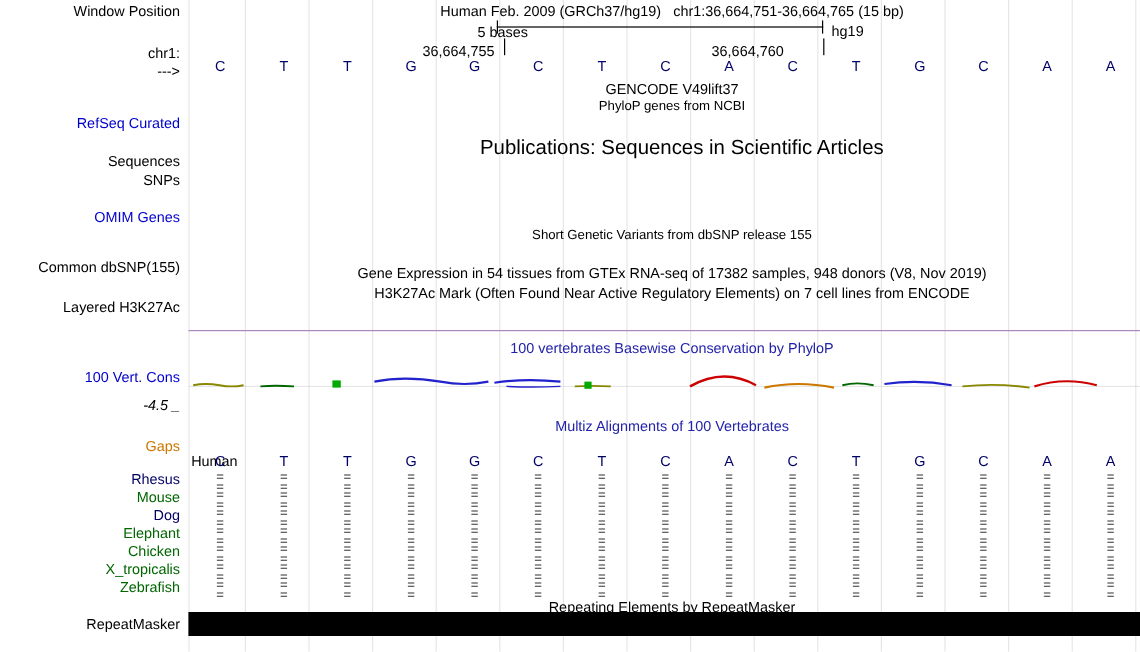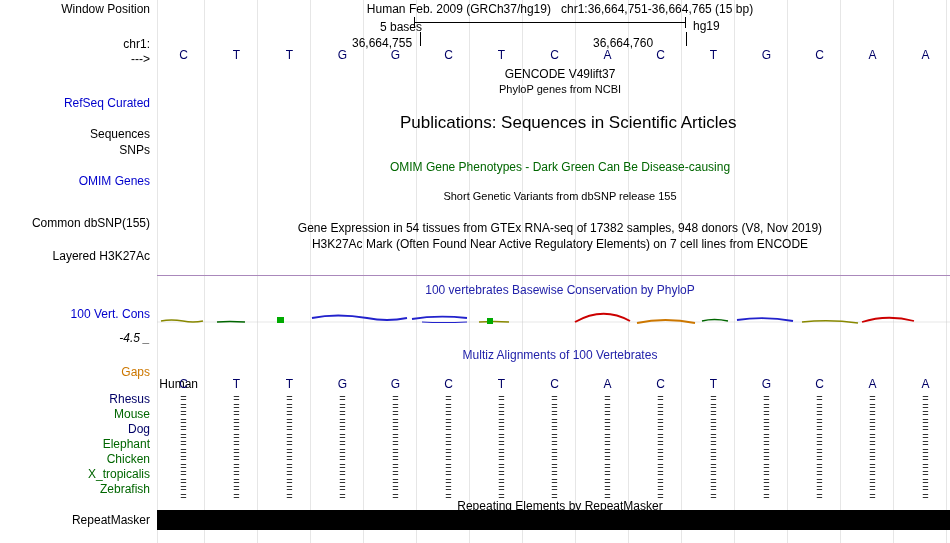--- a/index.html
+++ b/index.html
@@ -42,21 +42,21 @@
   <div class="gridline" style="left:787px;height:543px;"></div>
   <div class="gridline" style="left:840px;height:543px;"></div>
   <div class="gridline" style="left:893px;height:543px;"></div>
   <div class="gridline" style="left:946px;height:543px;"></div>
 
   <div class="lbl" style="left:0;top:2px;width:150px;">Window Position</div>
   <div class="ctr" style="left:355px;top:2px;width:410px;font-size:12px;">
     <span>Human Feb. 2009 (GRCh37/hg19)</span>&nbsp;&nbsp;&nbsp;<span>chr1:36,664,751-36,664,765 (15 bp)</span>
   </div>
 
-  <div class="ctr" style="left:336px;top:20px;width:130px;">5 bases</div>
+  <div class="ctr" style="left:354px;top:20px;width:130px;">5 bases</div>
   <div class="tick" style="left:414px;top:22px;width:272px;height:1px;"></div>
   <div class="tick" style="left:414px;top:17px;width:1px;height:11px;"></div>
   <div class="tick" style="left:685px;top:17px;width:1px;height:11px;"></div>
   <div class="lft" style="left:693px;top:19px;">hg19</div>
 
   <div class="lbl" style="left:0;top:37px;width:150px;">chr1:</div>
   <div class="lft" style="left:352px;top:36px;">36,664,755</div>
   <div class="tick" style="left:420px;top:32px;width:1px;height:14px;"></div>
   <div class="lft" style="left:593px;top:36px;text-align:center;">36,664,760</div>
   <div class="tick" style="left:686px;top:32px;width:1px;height:14px;"></div>
@@ -81,21 +81,20 @@
     </div>
 
   <div class="ctr" style="left:400px;top:67px;width:320px;">GENCODE V49lift37</div>
   <div class="ctr" style="left:400px;top:83px;width:320px;font-size:11px;">PhyloP genes from NCBI</div>
   <div class="lbl" style="left:0;top:96px;width:150px;color:#0000cc;">RefSeq Curated</div>
 
   <div class="ctr" style="left:400px;top:113px;width:320px;font-size:17px;">Publications: Sequences in Scientific Articles</div>
   <div class="lbl" style="left:0;top:143px;width:150px;">SNPs</div>
   <div class="lbl" style="left:0;top:127px;width:150px;">Sequences</div>
 
-  <div class="ctr" style="left:300px;top:160px;width:520px;color:#006600;">OMIM Gene Phenotypes - Dark Green Can Be Disease-causing</div>
   <div class="lbl" style="left:0;top:174px;width:150px;color:#0000cc;">OMIM Genes</div>
 
   <div class="ctr" style="left:300px;top:190px;width:520px;font-size:11px;">Short Genetic Variants from dbSNP release 155</div>
   <div class="lbl" style="left:0;top:216px;width:150px;">Common dbSNP(155)</div>
 
   <div class="ctr" style="left:180px;top:221px;width:760px;">Gene Expression in 54 tissues from GTEx RNA-seq of 17382 samples, 948 donors (V8, Nov 2019)</div>
   <div class="ctr" style="left:180px;top:237px;width:760px;">H3K27Ac Mark (Often Found Near Active Regulatory Elements) on 7 cell lines from ENCODE</div>
   <div class="lbl" style="left:0;top:249px;width:150px;">Layered H3K27Ac</div>
 
   <div class="sep" style="left:157px;top:275px;width:793px;"></div>

